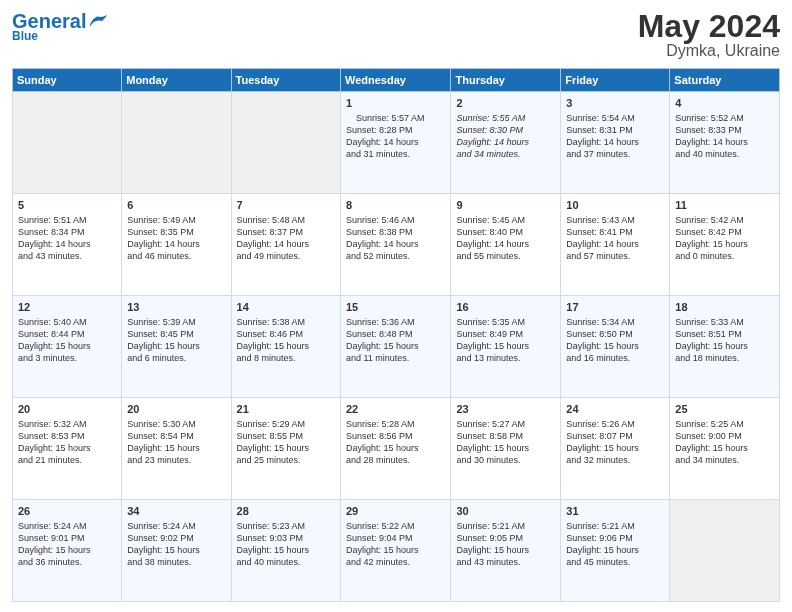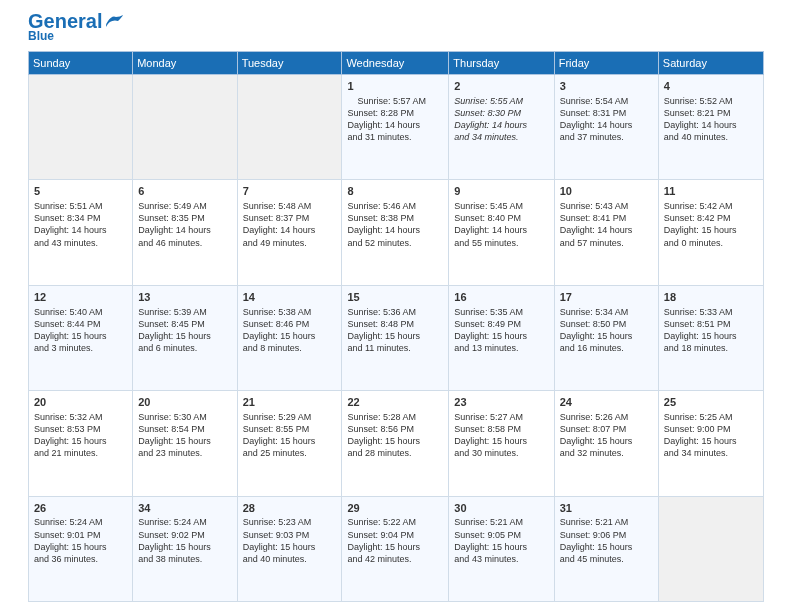--- a/index.html
+++ b/index.html
@@ -6,21 +6,21 @@
     body {
       font-family: Arial, sans-serif;
       background: #fff;
       width: 792px;
       height: 612px;
       overflow: hidden;
     }
     .page {
       width: 792px;
       height: 612px;
-      padding: 10px 28px;
+      padding: 10px 12px;
       display: flex;
       flex-direction: column;
     }
     .header {
       display: flex;
       justify-content: space-between;
       align-items: flex-start;
       margin-bottom: 8px;
     }
     .logo {
@@ -52,21 +52,21 @@
       font-size: 9.5px;
     }
     .calendar thead tr {
       background-color: #1a6eb5;
       color: white;
     }
     .calendar thead th {
       padding: 5px 4px;
       text-align: left;
       font-size: 11px;
-      font-weight: normal;
+      font-weight: bold;
       border: 1px solid #aac4e0;
     }
     .calendar tbody tr {
       background: #fff;
     }
     .calendar tbody tr:nth-child(odd) {
       background: #f5f9ff;
     }
     .calendar tbody td {
       vertical-align: top;
@@ -102,20 +102,22 @@
           <div style="font-size:20px;font-weight:bold;color:#1a6eb5;line-height:1.1;">
             General<svg class="logo-icon" viewBox="0 0 20 20" style="display:inline-block;vertical-align:middle;margin-left:2px;">
                 <path d="M2 14 Q6 6 14 8 Q18 4 19 2 Q16 4 12 4 Q8 2 4 8 Q2 10 2 14Z" fill="#1a6eb5"></path>
               </svg>
           </div>
         </div>
         <div style="font-size:12px;font-weight:bold;color:#1a6eb5;line-height:1.1;margin-top:-3px;">Blue</div>
       </div>
     </div>
     <div class="title-block">
+      <div class="month-title">May 2024</div>
+      <div class="location">Dymka, Ukraine</div>
     </div>
   </div>
 
   <table class="calendar">
     <thead>
       <tr>
 
       <th>Sunday</th>
           <th>Monday</th>
           <th>Tuesday</th>
@@ -137,21 +139,21 @@
 and 31 minutes.</span></td>
           <td><span class="day-num">2</span><span class="day-info" style="white-space: pre-line; font-style: italic;">Sunrise: 5:55 AM
 Sunset: 8:30 PM
 Daylight: 14 hours
 and 34 minutes.</span></td>
           <td><span class="day-num">3</span><span class="day-info" style="white-space: pre-line;">Sunrise: 5:54 AM
 Sunset: 8:31 PM
 Daylight: 14 hours
 and 37 minutes.</span></td>
           <td><span class="day-num">4</span><span class="day-info" style="white-space: pre-line;">Sunrise: 5:52 AM
-Sunset: 8:21 PM
+Sunset: 8:33 PM
 Daylight: 14 hours
 and 40 minutes.</span></td>
         </tr>
         <tr>
           <td><span class="day-num">5</span><span class="day-info" style="white-space: pre-line;">Sunrise: 5:51 AM
 Sunset: 8:34 PM
 Daylight: 14 hours
 and 43 minutes.</span></td>
           <td><span class="day-num">6</span><span class="day-info" style="white-space: pre-line;">Sunrise: 5:49 AM
 Sunset: 8:35 PM

